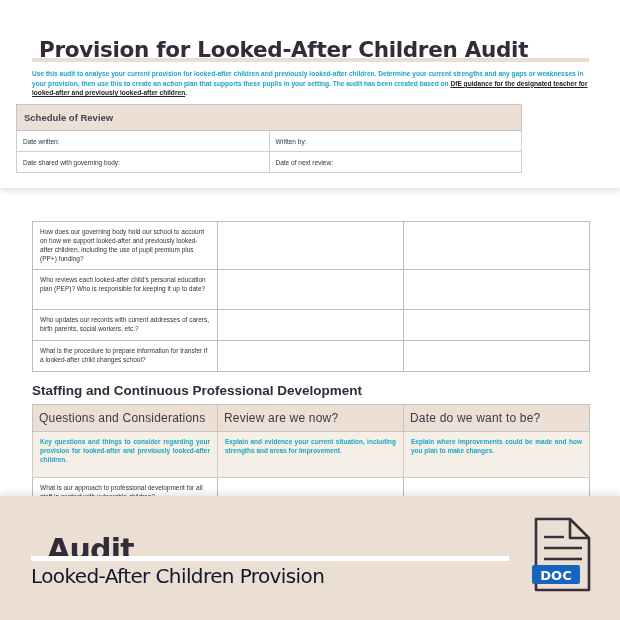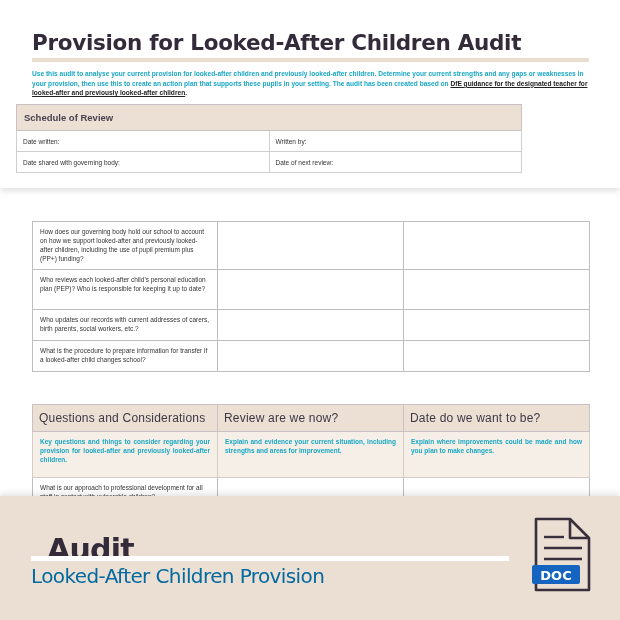--- a/index.html
+++ b/index.html
@@ -1,40 +1,40 @@
 <!DOCTYPE html>
 <html><head>
 <meta charset="utf-8">
 <style>
   html, body { margin:0; padding:0; }
   body { width:620px; height:620px; overflow:hidden; background:#ffffff; position:relative; font-family:"Liberation Sans", sans-serif; }
   .page1 { position:absolute; left:0; top:0; width:620px; height:188px; background:#fff; z-index:2; box-shadow:0 3px 6px rgba(0,0,0,0.12); }
   .page2 { position:absolute; left:0; top:190px; width:620px; height:310px; background:#fff; z-index:1; }
-  .title { position:absolute; left:32px; top:30px; font-family:"DejaVu Sans", sans-serif; font-weight:bold; font-size:21.5px; color:#332a3a; letter-spacing:-0.3px; margin:0; white-space:nowrap; }
+  .title { position:absolute; left:32px; top:30px; font-family:"DejaVu Sans", sans-serif; font-weight:bold; font-size:21.5px; color:#332a3a; letter-spacing:-0.3px; margin:7px; white-space:nowrap; }
   .title-rule { position:absolute; left:32px; top:58px; width:557px; height:4px; background:#e9ded0; }
   .intro { position:absolute; left:32px; top:69px; width:557px; font-size:6.6px; line-height:9.7px; color:#1aa7c4; font-weight:bold; margin:0; }
   .intro .link { color:#222; text-decoration:underline; }
   .intro .dot { color:#222; }
   .sched { position:absolute; left:16px; top:104px; width:506px; border-collapse:collapse; }
   .sched th { background:#ebe0d3; text-align:left; font-size:9.5px; color:#4a4250; font-weight:bold; height:25px; padding:0 0 0 7px; border:1px solid #c9c1c4; }
   .sched td { font-size:6.5px; color:#333; height:20px; padding:0 0 0 6px; border:1px solid #cfcfcf; width:50%; }
   .grid { position:absolute; left:32px; width:557px; border-collapse:collapse; table-layout:fixed; }
   .grid td { border:1px solid #bdbdbd; font-size:6.5px; line-height:9px; color:#333; vertical-align:top; padding:5px 7px; }
   .grid col.c1 { width:185px; } .grid col.c2 { width:186px; } .grid col.c3 { width:186px; }
   .g1 { top:31px; }
   .g1 tr.r1 td { height:37px; } .g1 tr.r2 td { height:29px; } .g1 tr.r3 td { height:20px; } .g1 tr.r4 td { height:20px; }
   .section-h { position:absolute; left:32px; top:193px; font-size:13.5px; font-weight:bold; color:#332a3a; margin:0; white-space:nowrap; }
   .g2 { top:214px; }
   .g2 tr.hd td { background:#ebe0d3; font-size:12px; font-weight:normal; color:#3e3845; height:16px; padding:5px 6px; vertical-align:middle; border-color:#c9c1c4; letter-spacing:0.2px; }
   .g2 tr.desc td { background:#f5efe8; color:#1aa7c4; font-weight:bold; height:35px; text-align:justify; border-color:#d5ccc6; }
   .g2 tr.q td { height:20px; }
   .banner { position:absolute; left:0; top:496px; width:620px; height:124px; background:#eadfd2; z-index:3; box-shadow:0 -3px 6px rgba(0,0,0,0.10); }
   .b-title { position:absolute; left:31px; top:20px; font-family:"DejaVu Sans", sans-serif; font-weight:bold; font-size:30px; color:#332a3a; margin:16px; letter-spacing:-0.8px; }
   .b-rule { position:absolute; left:31px; top:60px; width:478px; height:5px; background:#fff; }
-  .b-sub { position:absolute; left:31px; top:68px; font-family:"DejaVu Sans", sans-serif; font-size:20px; color:#0369a1; margin:0; letter-spacing:-0.6px; white-space:nowrap; }
+  .b-sub { position:absolute; left:31px; top:68px; font-family:"DejaVu Sans", sans-serif; font-size:20px; color:#0f172a; margin:0; letter-spacing:-0.6px; white-space:nowrap; }
   .doc-icon { position:absolute; left:532px; top:20px; width:60px; height:78px; }
 </style>
 </head>
 <body>
 
 <div class="page1">
   <h1 class="title">Provision for Looked-After Children Audit</h1>
   <div class="title-rule"></div>
   <p class="intro">
     <span>Use this audit to analyse your current provision for looked-after children and previously looked-after children. Determine your current strengths and any gaps or weaknesses in your provision, then use this to create an action plan that supports these pupils in your setting. The audit has been created based on </span><span class="link">DfE guidance for the designated teacher for looked-after and previously looked-after children</span><span class="dot">.</span>
@@ -80,20 +80,21 @@
       <td></td>
     </tr>
     <tr class="r4">
       <td>What is the procedure to prepare information for transfer if a looked-after child changes school?</td>
       <td></td>
       <td></td>
     </tr>
   </tbody>
     </table>
 
+  <h2 class="section-h">Staffing and Continuous Professional Development</h2>
 
   <table class="grid g2">
     <colgroup>
         <col class="c1">
         <col class="c2">
         <col class="c3">
       </colgroup>
     <tbody>
         <tr class="hd">
       <td>Questions and Considerations</td>

